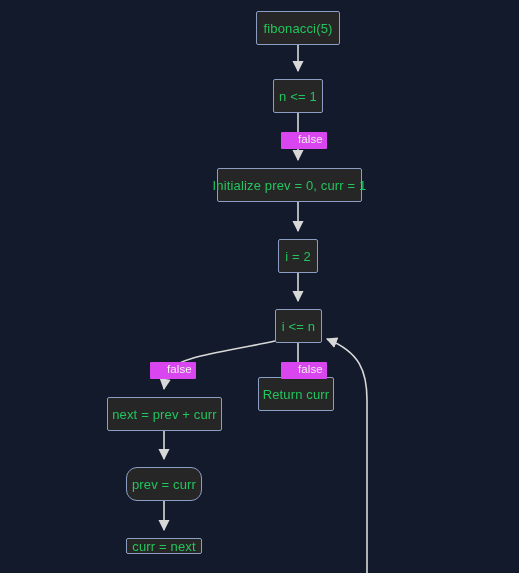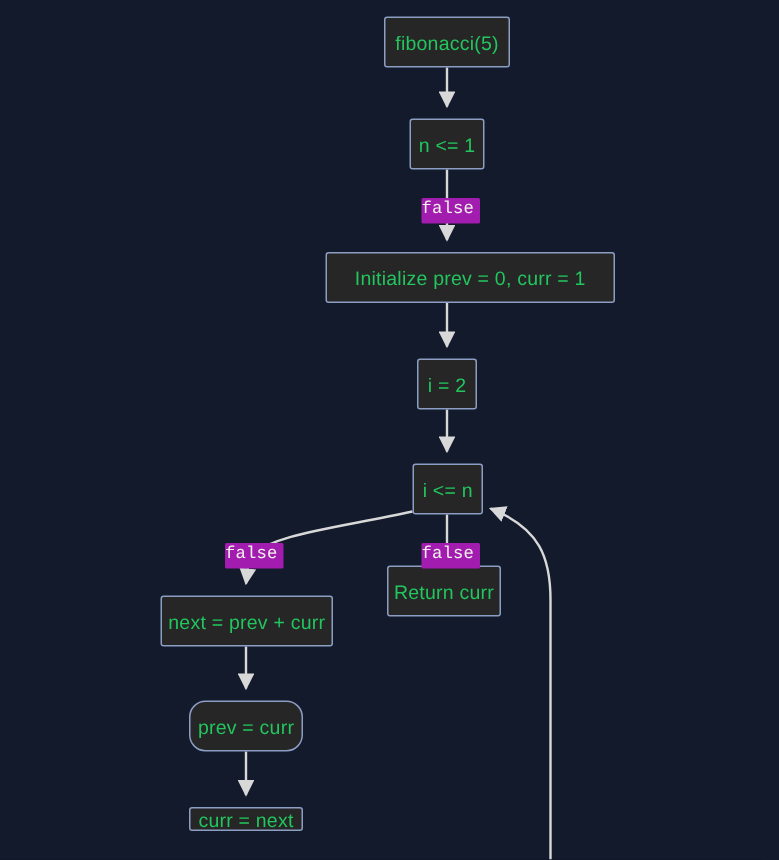--- a/index.html
+++ b/index.html
@@ -35,29 +35,28 @@
     line-height: 1;
     display: flex;
     align-items: center;
     justify-content: center;
     white-space: nowrap;
     letter-spacing: 0.15px;
   }
   .edge-label {
     position: absolute;
     box-sizing: border-box;
-    background: #a21caf;
+    background: #d946ef;
     color: #f2f0ec;
     font-size: 11.5px;
     line-height: 1;
-    padding: 2px 4px 3px 0;
+    padding: 2px 4px 3px 17px;
     border-radius: 1px;
     white-space: nowrap;
     letter-spacing: 0.1px;
-    font-family: Liberation Mono, monospace;
   }
 </style>
 </head>
 <body>
 
 <div id="canvas">
 
   <svg id="edges" viewBox="0 0 519 573" width="519" height="573" xmlns="http://www.w3.org/2000/svg">
     <defs>
       <marker id="arrow" viewBox="0 0 10 10" refX="9" refY="5" markerWidth="7" markerHeight="7" orient="auto-start-reverse">
@@ -85,21 +84,21 @@
   </svg>
 
   <div class="node" style="left:256px; top:11px; width:84px; height:34px;">
     <span>fibonacci(5)</span>
   </div>
 
   <div class="node" style="left:273px; top:79px; width:50px; height:34px;">
     <span>n &lt;= 1</span>
   </div>
 
-  <div class="node" style="left:217px; top:168px; width:193px; height:34px;">
+  <div class="node" style="left:217px; top:168px; width:145px; height:34px;">
     <span>Initialize prev = 0, curr = 1</span>
   </div>
 
   <div class="node" style="left:278px; top:239px; width:40px; height:34px;">
     <span>i = 2</span>
   </div>
 
   <div class="node" style="left:275px; top:309px; width:47px; height:34px;">
     <span>i &lt;= n</span>
   </div>

